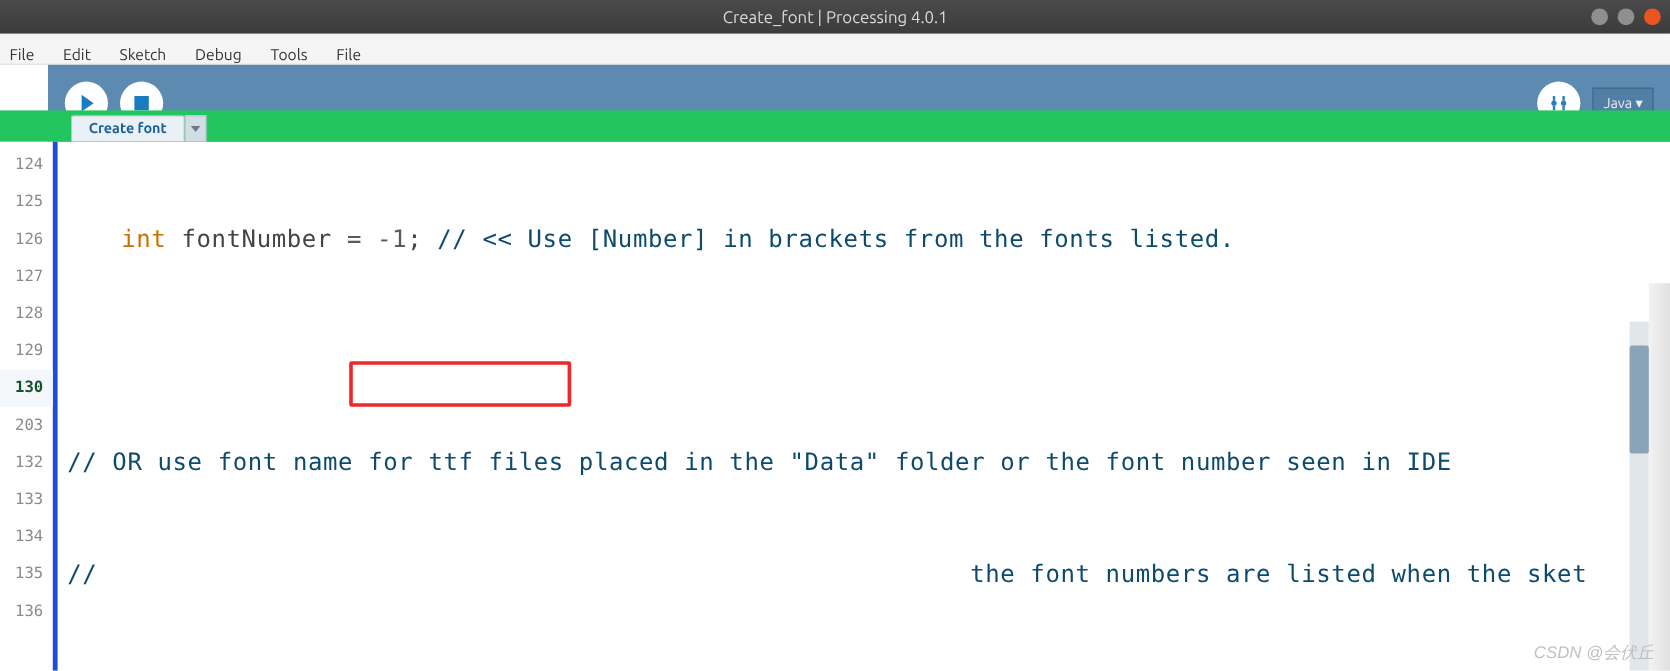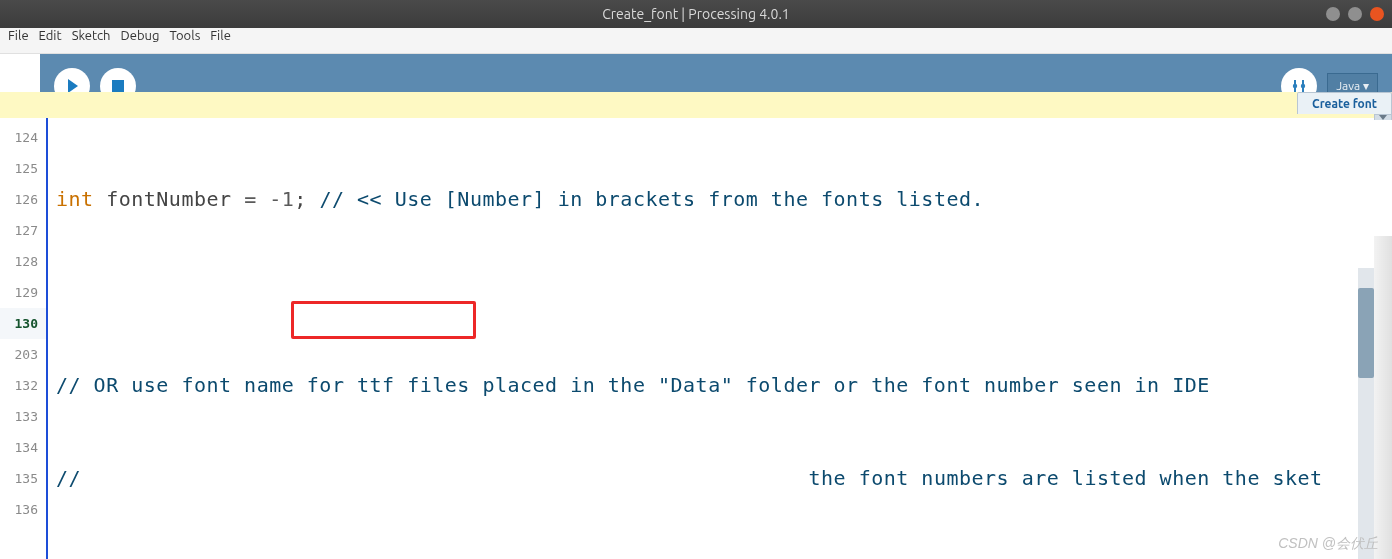--- a/index.html
+++ b/index.html
@@ -33,23 +33,23 @@
       width: 14px; height: 14px; border-radius: 50%;
       display: inline-block;
     }
     .wc-min { background: #8f8f8f; }
     .wc-max { background: #8f8f8f; }
     .wc-close { background: #e95420; }
     .menubar {
       height: 26px;
       background: #f5f5f5;
       display: flex;
-      align-items: flex-start;
+      align-items: flex-end;
       padding: 0 8px;
-      gap: 10px;
+      gap: 24px;
       border-bottom: 1px solid #e0e0e0;
       color: #333;
     }
     .menubar span { cursor: default; }
     .toolbar {
       height: 64px;
       background: #5c8ab0;
       display: flex;
       align-items: center;
       padding: 0 14px;
@@ -82,28 +82,27 @@
       background: #fff; display: flex; align-items: center; justify-content: center;
       cursor: pointer; color: #2b7fbd; font-weight: bold;
     }
     .mode-select {
       height: 26px; border: 1px solid #3a6a90; background: #517fa4;
       color: #e8eef3; padding: 0 8px; display: flex; align-items: center;
       font-size: 12px; cursor: pointer; gap: 6px;
     }
     .tabrow {
       height: 26px;
-      background: #fef9c3;
+      background: #22c55e;
       display: flex;
       align-items: flex-end;
-      padding-left: 46px;
+      padding-left: 59px;
       margin-top: -26px;
       position: relative;
       z-index: 2;
-      flex-direction: column;
     }
     .tab {
       background: #eaf1f6;
       border: 1px solid #b8c6d3;
       border-bottom: none;
       padding: 4px 14px;
       font-size: 12px;
       color: #1a5f9c;
       font-weight: bold;
       border-radius: 2px 2px 0 0;
@@ -125,21 +124,21 @@
       border-top: 5px solid #6a7a88;
     }
     .editor-wrap {
       display: flex;
       height: calc(559px - 28px - 26px - 64px);
       position: relative;
     }
     .gutter {
       width: 48px;
       background: #fff;
-      border-right: 2px solid #1d4ed8;
+      border-right: 4px solid #1d4ed8;
       padding-top: 4px;
       text-align: right;
       color: #8a8a8a;
       font-family: "DejaVu Sans Mono", "Consolas", monospace;
       font-size: 13px;
       line-height: 31px;
     }
     .gutter div { padding-right: 8px; }
     .gutter div.active-line { color: #14532d; font-weight: bold; background: #f4f7fa; }
     .code {
@@ -148,21 +147,21 @@
       font-family: "DejaVu Sans Mono", "Consolas", monospace;
       font-size: 20px;
       line-height: 31px;
       white-space: pre;
       color: #444;
       position: relative;
       letter-spacing: 0.5px;
       overflow: hidden;
     }
     .line { height: 31px; position: relative; }
-    .kw { color: #c97100; }
+    .kw { color: #c97100; margin-left: 45px; }
     .op { color: #5a5a5a; }
     .cm { color: #0c4a6e; }
     .red-box {
       position: absolute;
       border: 3px solid #ed2828;
       border-radius: 2px;
       pointer-events: none;
     }
     .scrollbar-v {
       position: absolute;

